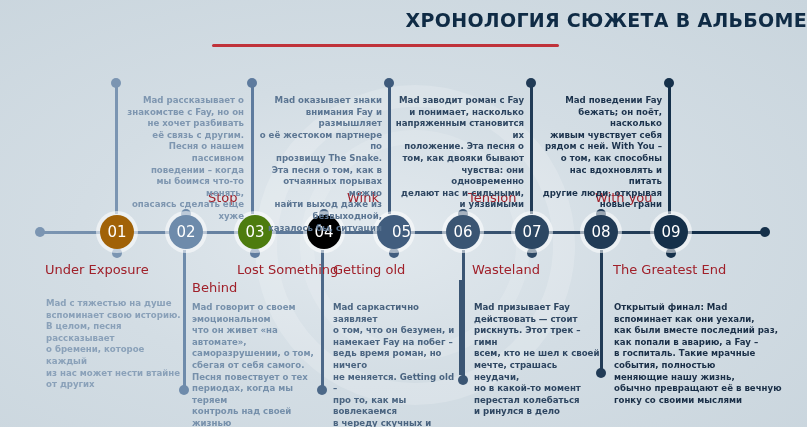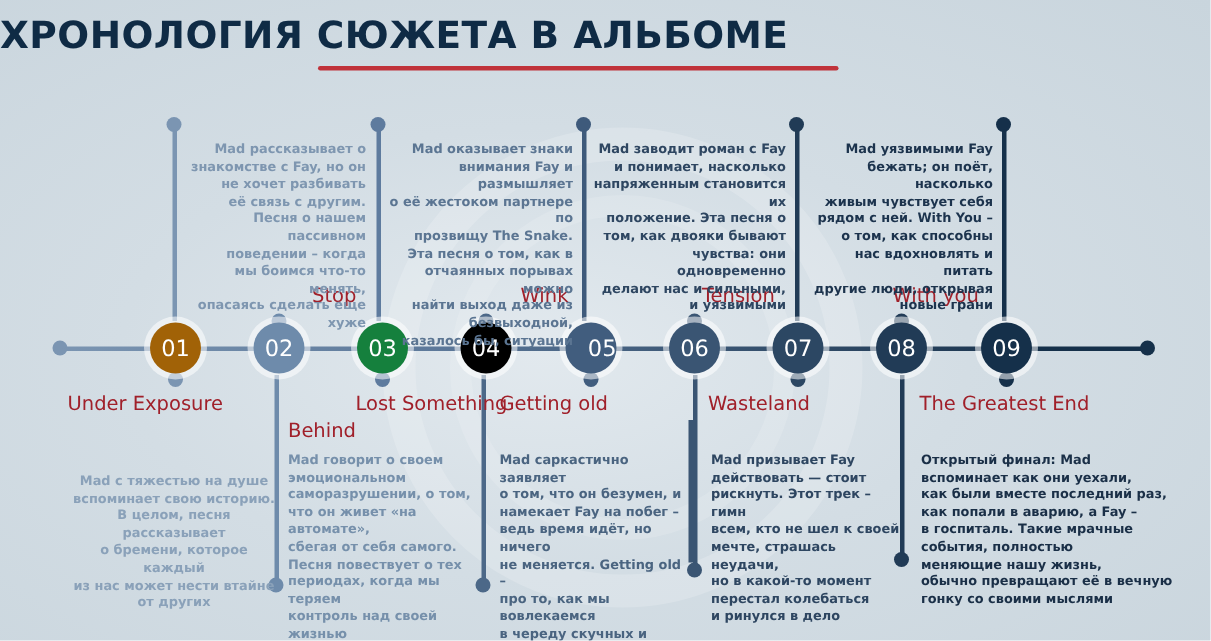--- a/index.html
+++ b/index.html
@@ -10,22 +10,22 @@
     position:relative;
   }
   .watermark {
     position:absolute; left:255px; top:85px; width:320px; height:320px;
     border-radius:50%;
     border:22px solid rgba(255,255,255,0.18);
     pointer-events:none;
   }
   .watermark.inner { left:300px; top:130px; width:230px; height:230px; border-width:14px; border-color:rgba(255,255,255,0.14); }
   .title {
-    position:absolute; left:0; top:9px; width:807px; text-align:left;
-    font-size:25px; font-weight:bold; color:#0f2b45; letter-spacing:0.3px;
+    position:absolute; left:0; top:9px; width:807px; text-align:right;
+    font-size:19px; font-weight:bold; color:#0f2b45; letter-spacing:0.3px;
   }
   .title-line {
     position:absolute; left:212px; top:44px; width:347px; height:3px;
     background:#c0323a; border-radius:2px;
   }
   .axis { position:absolute; height:3px; top:231px; }
   .vline { position:absolute; width:3px; }
   .dot { position:absolute; width:10px; height:10px; border-radius:50%; }
   .node {
     position:absolute; width:34px; height:34px; border-radius:50%;
@@ -87,21 +87,21 @@
 <div class="dot" style="left:250px;top:248px;background:#5e7b9e;"></div>
 <div class="dot" style="left:319px;top:209px;background:#4c6888;"></div>
 <div class="dot" style="left:389px;top:248px;background:#415d7e;"></div>
 <div class="dot" style="left:458px;top:209px;background:#3a5573;"></div>
 <div class="dot" style="left:527px;top:248px;background:#2c4763;"></div>
 <div class="dot" style="left:596px;top:209px;background:#213b56;"></div>
 <div class="dot" style="left:666px;top:248px;background:#15304a;"></div>
 
 <div class="node" style="left:100px;top:215px;background:#a16207;">01</div>
 <div class="node" style="left:169px;top:215px;background:#6e8bab;">02</div>
-<div class="node" style="left:238px;top:215px;background:#15803d;">03</div>
+<div class="node" style="left:238px;top:215px;background:#4d7c0f;">03</div>
 <div class="node" style="left:307px;top:215px;background:#000000;">04</div>
 <div class="node" style="left:377px;top:215px;background:#415d7e;text-align:right;">05</div>
 <div class="node" style="left:446px;top:215px;background:#3a5573;">06</div>
 <div class="node" style="left:515px;top:215px;background:#2c4763;">07</div>
 <div class="node" style="left:584px;top:215px;background:#213b56;">08</div>
 <div class="node" style="left:654px;top:215px;background:#15304a;">09</div>
 
 <div class="song" style="left:208px;top:190px;">Stop</div>
 <div class="song" style="left:347px;top:190px;">Wink</div>
 <div class="song" style="left:468px;top:190px;">Tension</div>
@@ -139,54 +139,54 @@
   <div>Mad заводит роман с Fay</div>
   <div>и понимает, насколько</div>
   <div>напряженным становится их</div>
   <div>положение. Эта песня о</div>
   <div>том, как двояки бывают</div>
   <div>чувства: они одновременно</div>
   <div>делают нас и сильными,</div>
   <div>и уязвимыми</div>
 </div>
 <div class="desc right" style="left:534px;top:95px;width:128px;color:#1c334d;">
-  <div>Mad уязвимыми Fay</div>
+  <div>Mad поведении Fay</div>
   <div>бежать; он поёт, насколько</div>
   <div>живым чувствует себя</div>
   <div>рядом с ней. With You –</div>
   <div>о том, как способны</div>
   <div>нас вдохновлять и питать</div>
   <div>другие люди, открывая</div>
   <div>новые грани</div>
 </div>
 
-<div class="desc" style="left:46px;top:316px;width:140px;color:#8aa1b9;text-align:center;">
+<div class="desc" style="left:46px;top:298px;width:140px;color:#8aa1b9;">
   <div>Mad с тяжестью на душе</div>
   <div>вспоминает свою историю.</div>
   <div>В целом, песня рассказывает</div>
   <div>о бремени, которое каждый</div>
   <div>из нас может нести втайне</div>
   <div>от других</div>
 </div>
 <div class="desc" style="left:192px;top:302px;width:128px;color:#7690ab;">
   <div>Mad говорит о своем</div>
   <div>эмоциональном</div>
+  <div>что он живет «на автомате»,</div>
   <div>саморазрушении, о том,</div>
-  <div>что он живет «на автомате»,</div>
   <div>сбегая от себя самого.</div>
   <div>Песня повествует о тех</div>
   <div>периодах, когда мы теряем</div>
   <div>контроль над своей жизнью</div>
 
 </div>
 <div class="desc" style="left:333px;top:302px;width:128px;color:#4a6480;">
   <div>Mad саркастично заявляет</div>
   <div>о том, что он безумен, и</div>
   <div>намекает Fay на побег –</div>
-  <div>ведь время идёт, но ничего</div>
+  <div>ведь время роман, но ничего</div>
   <div>не меняется. Getting old –</div>
   <div>про то, как мы вовлекаемся</div>
   <div>в череду скучных и</div>
 
 </div>
 <div class="desc" style="left:474px;top:302px;width:130px;color:#2e4661;">
   <div>Mad призывает Fay</div>
   <div>действовать — стоит</div>
   <div>рискнуть. Этот трек – гимн</div>
   <div>всем, кто не шел к своей</div>

